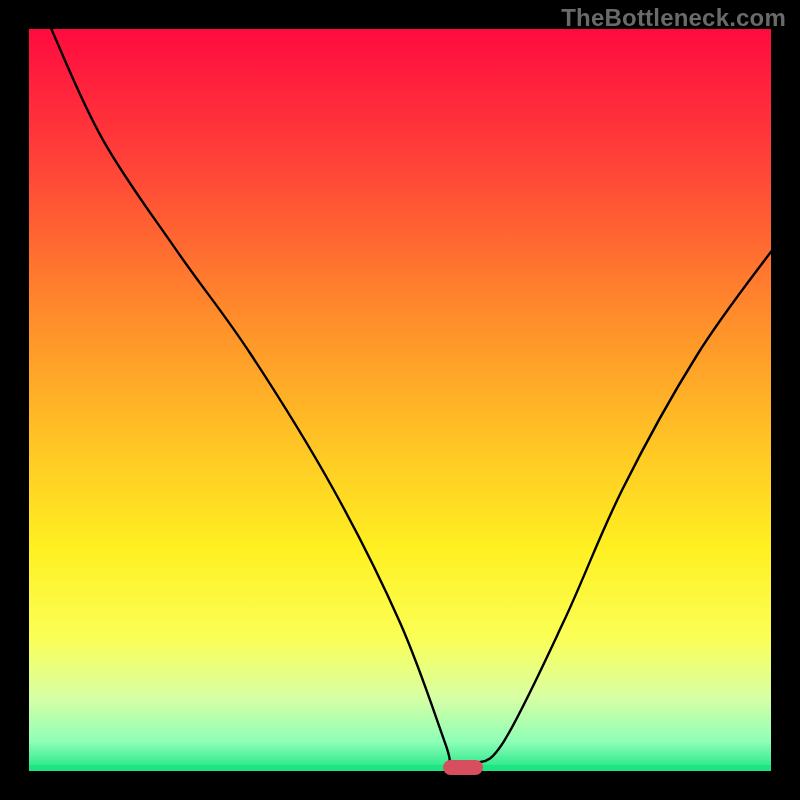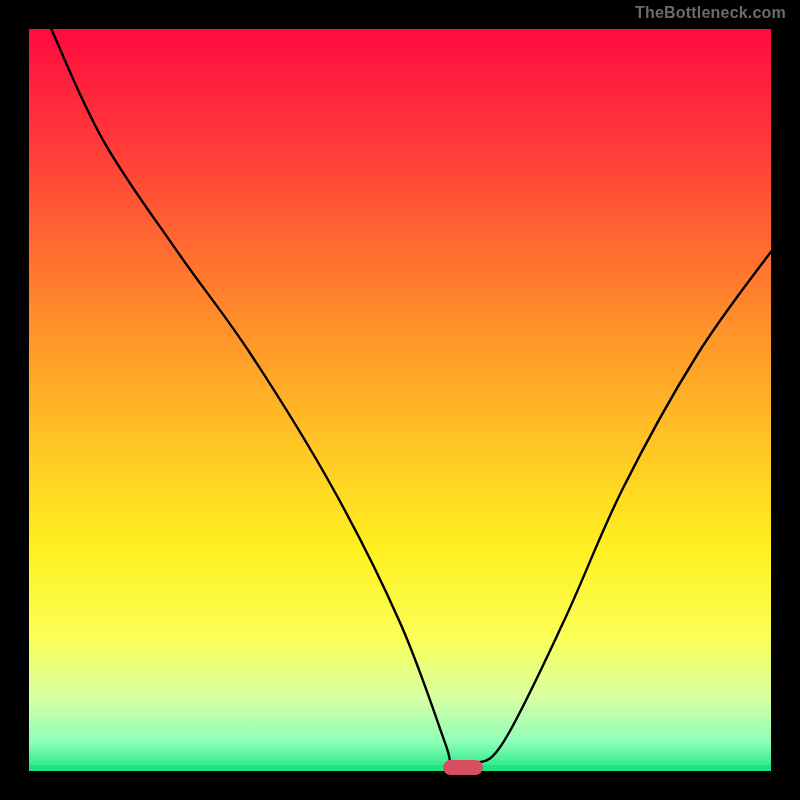--- a/index.html
+++ b/index.html
@@ -16,21 +16,21 @@
     position: relative;
     width: 800px;
     height: 800px;
     background: #000;
   }
 
   .watermark {
     position: absolute;
     top: 4px;
     right: 14px;
-    font-size: 16px;
+    font-size: 24px;
     font-weight: 600;
     color: #6a6a6a;
     letter-spacing: 0.2px;
     z-index: 10;
   }
 
   .plot-area {
     position: absolute;
     left: 29px;
     top: 29px;

